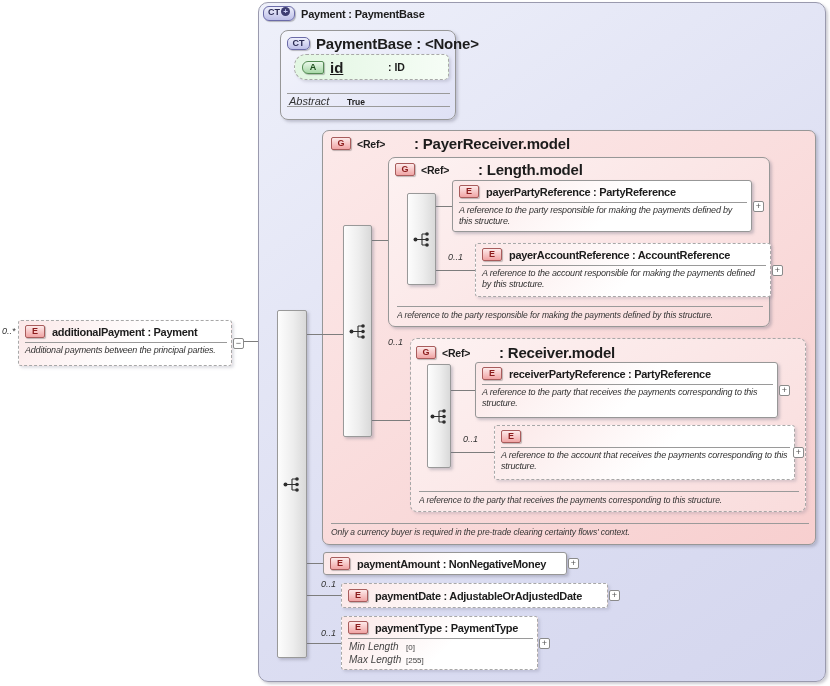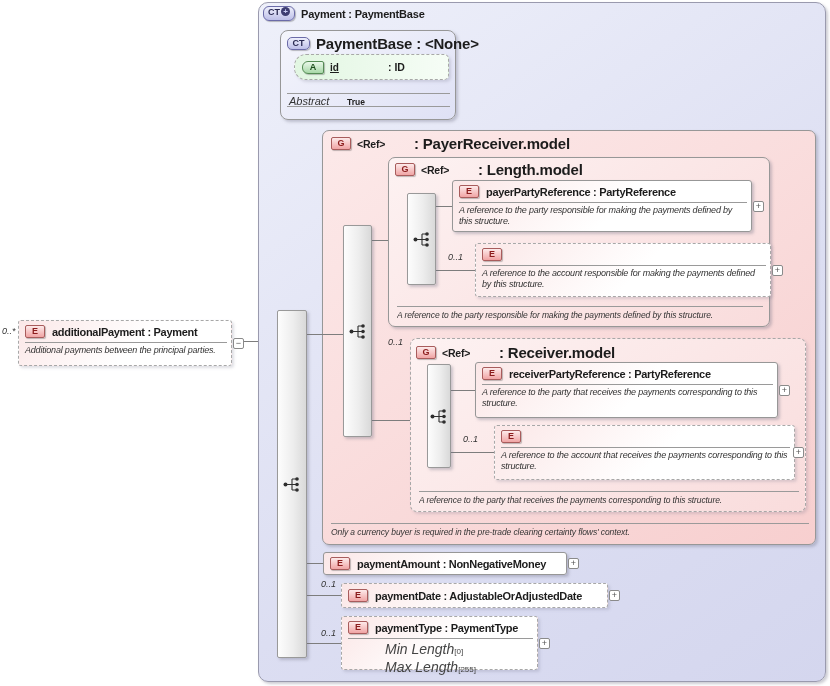--- a/index.html
+++ b/index.html
@@ -39,23 +39,23 @@
   .etitle{font-weight:bold;font-size:11px;letter-spacing:-0.3px;color:#1c1c1c;}
   .divider{border-top:1px solid #9a9a9a;margin:0 4px 0 6px;flex:none;}
   .ann{font-style:italic;font-size:9px;letter-spacing:-0.2px;line-height:1.22;color:#333;padding:2px 6px 0 6px;}
   .gfooter{position:absolute;border-top:1px solid #9a9a9a;font-style:italic;font-size:8.5px;letter-spacing:-0.1px;
            color:#333;padding-top:3px;white-space:nowrap;overflow:hidden;}
   .occurs{position:absolute;font-style:italic;font-size:9px;color:#333;white-space:nowrap;}
   .meta-row{position:absolute;display:flex;align-items:baseline;}
   .mlabel{font-style:italic;font-size:11px;color:#333;min-width:58px;}
   .mvalue{font-weight:bold;font-size:8.5px;color:#222;}
   .frow{display:flex;align-items:baseline;padding-left:7px;margin-top:2px;}
-  .flabel{font-style:italic;font-size:14px;color:#444;min-width:57px;margin-left:36px;}
+  .flabel{font-style:italic;font-size:10px;color:#444;min-width:57px;}
   .fvalue{font-size:8px;color:#444;}
-  .aname{font-weight:bold;font-size:10px;color:#1c1c1c;min-width:52px;text-decoration:underline;}
+  .aname{font-weight:bold;font-size:15px;color:#1c1c1c;min-width:52px;text-decoration:underline;}
   .atype{font-weight:bold;font-size:10.5px;color:#1c1c1c;}
   .seqicon{flex:none;}
 </style>
 </head>
 <body>
 
 <div class="canvas">
 
   <div class="hline" style="left:242px;top:341px;width:36px"></div>
   <div class="vline" style="left:268px;top:66px;height:422px"></div>
@@ -132,20 +132,21 @@
     </div>
     <div class="divider"></div>
     <div class="ann">A reference to the party responsible for making the payments defined by this structure.</div>
   </div>
   <div class="toggle" style="left:753px;top:201px">+</div>
 
   <span class="occurs" style="left:448px;top:252px">0..1</span>
   <div class="box elem dashed" style="left:475px;top:243px;width:296px;height:54px">
     <div class="trow">
       <span class="badge b-e">E</span>
+      <span class="etitle">payerAccountReference : AccountReference</span>
     </div>
     <div class="divider"></div>
     <div class="ann">A reference to the account responsible for making the payments defined by this structure.</div>
   </div>
   <div class="toggle" style="left:772px;top:265px">+</div>
 
   <span class="occurs" style="left:388px;top:337px">0..1</span>
   <div class="box subgroupbox dashed" style="left:410px;top:338px;width:396px;height:174px">
     <div class="ghdr" style="left:5px;top:5px">
       <span class="badge b-g">G</span>

